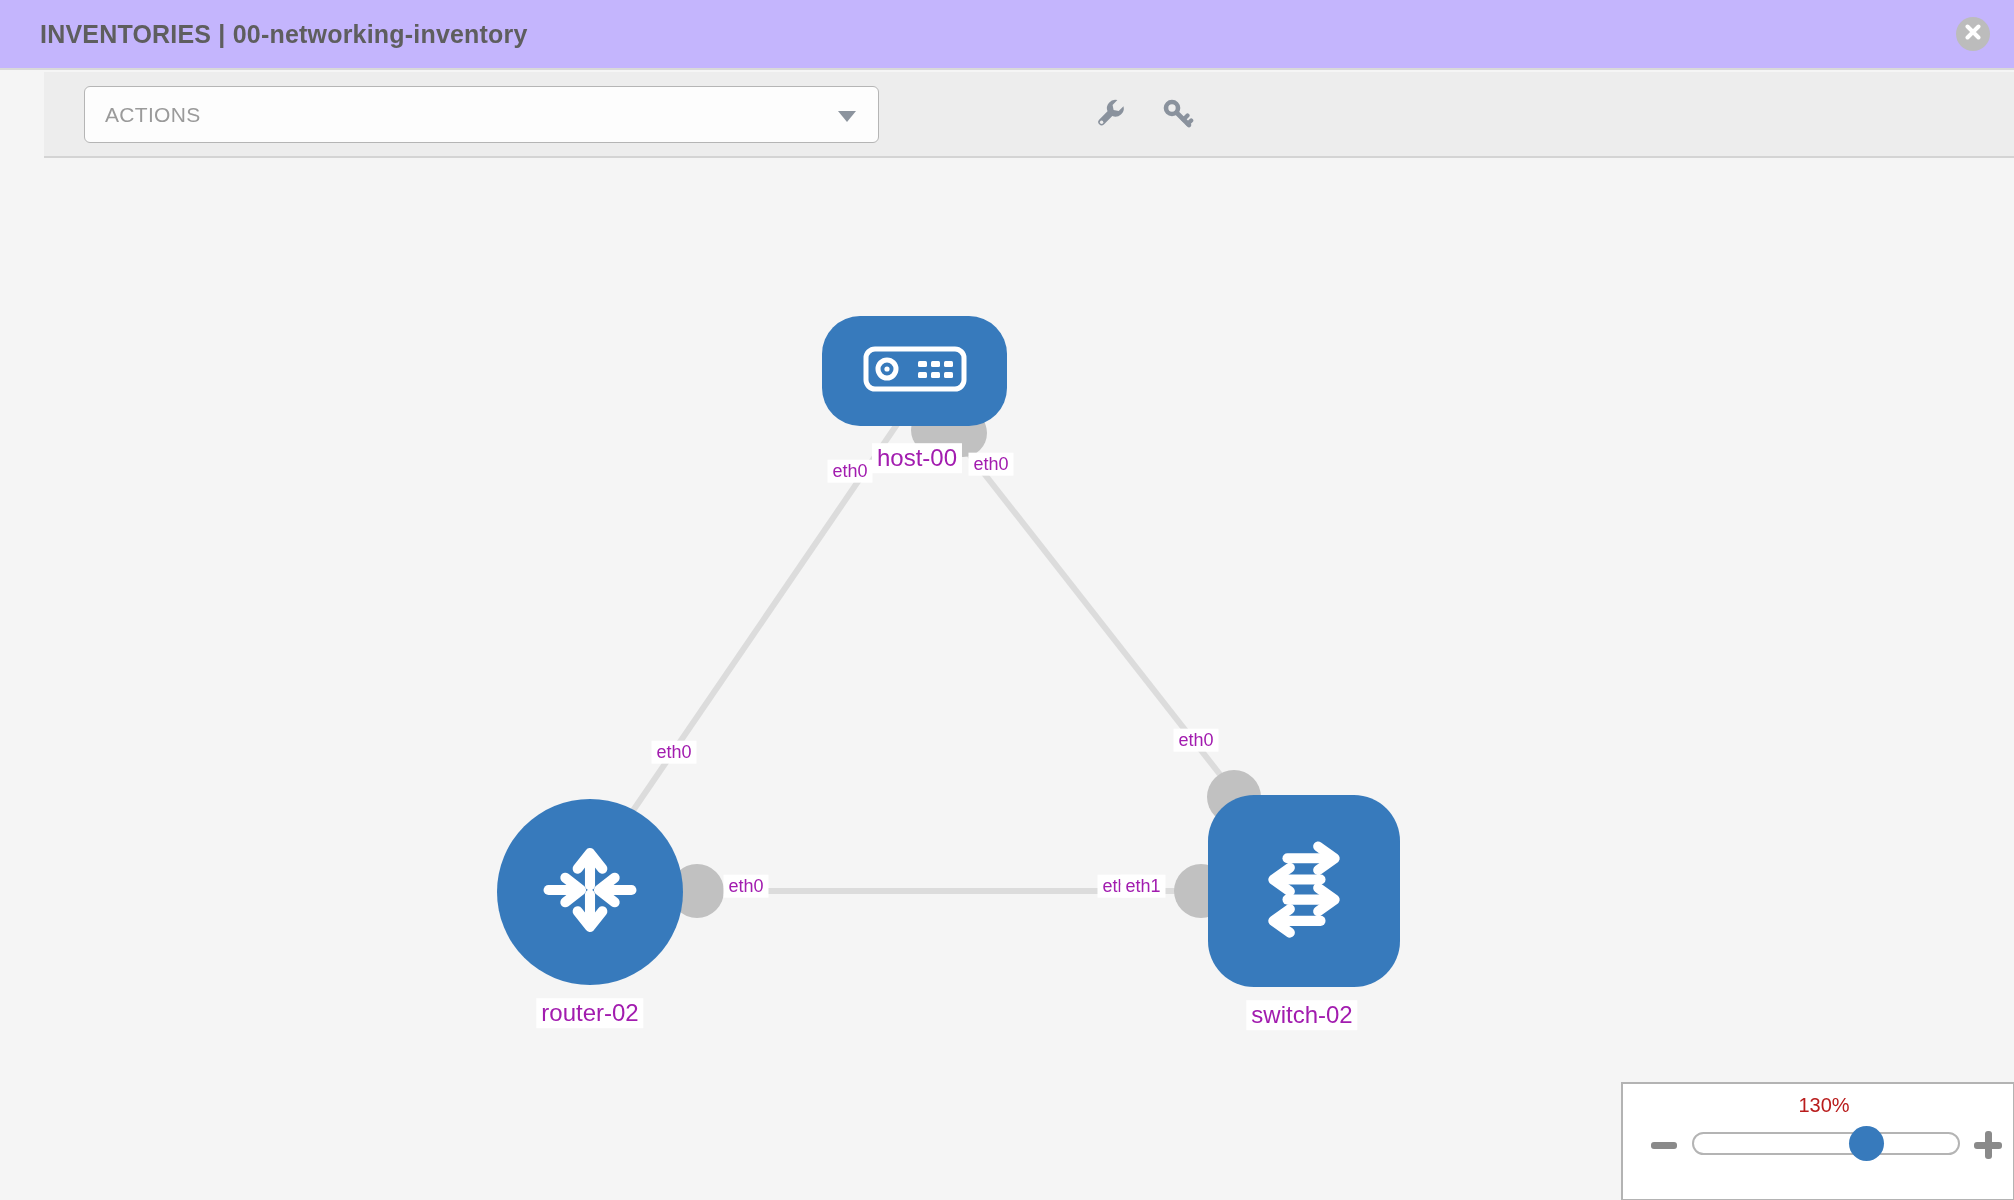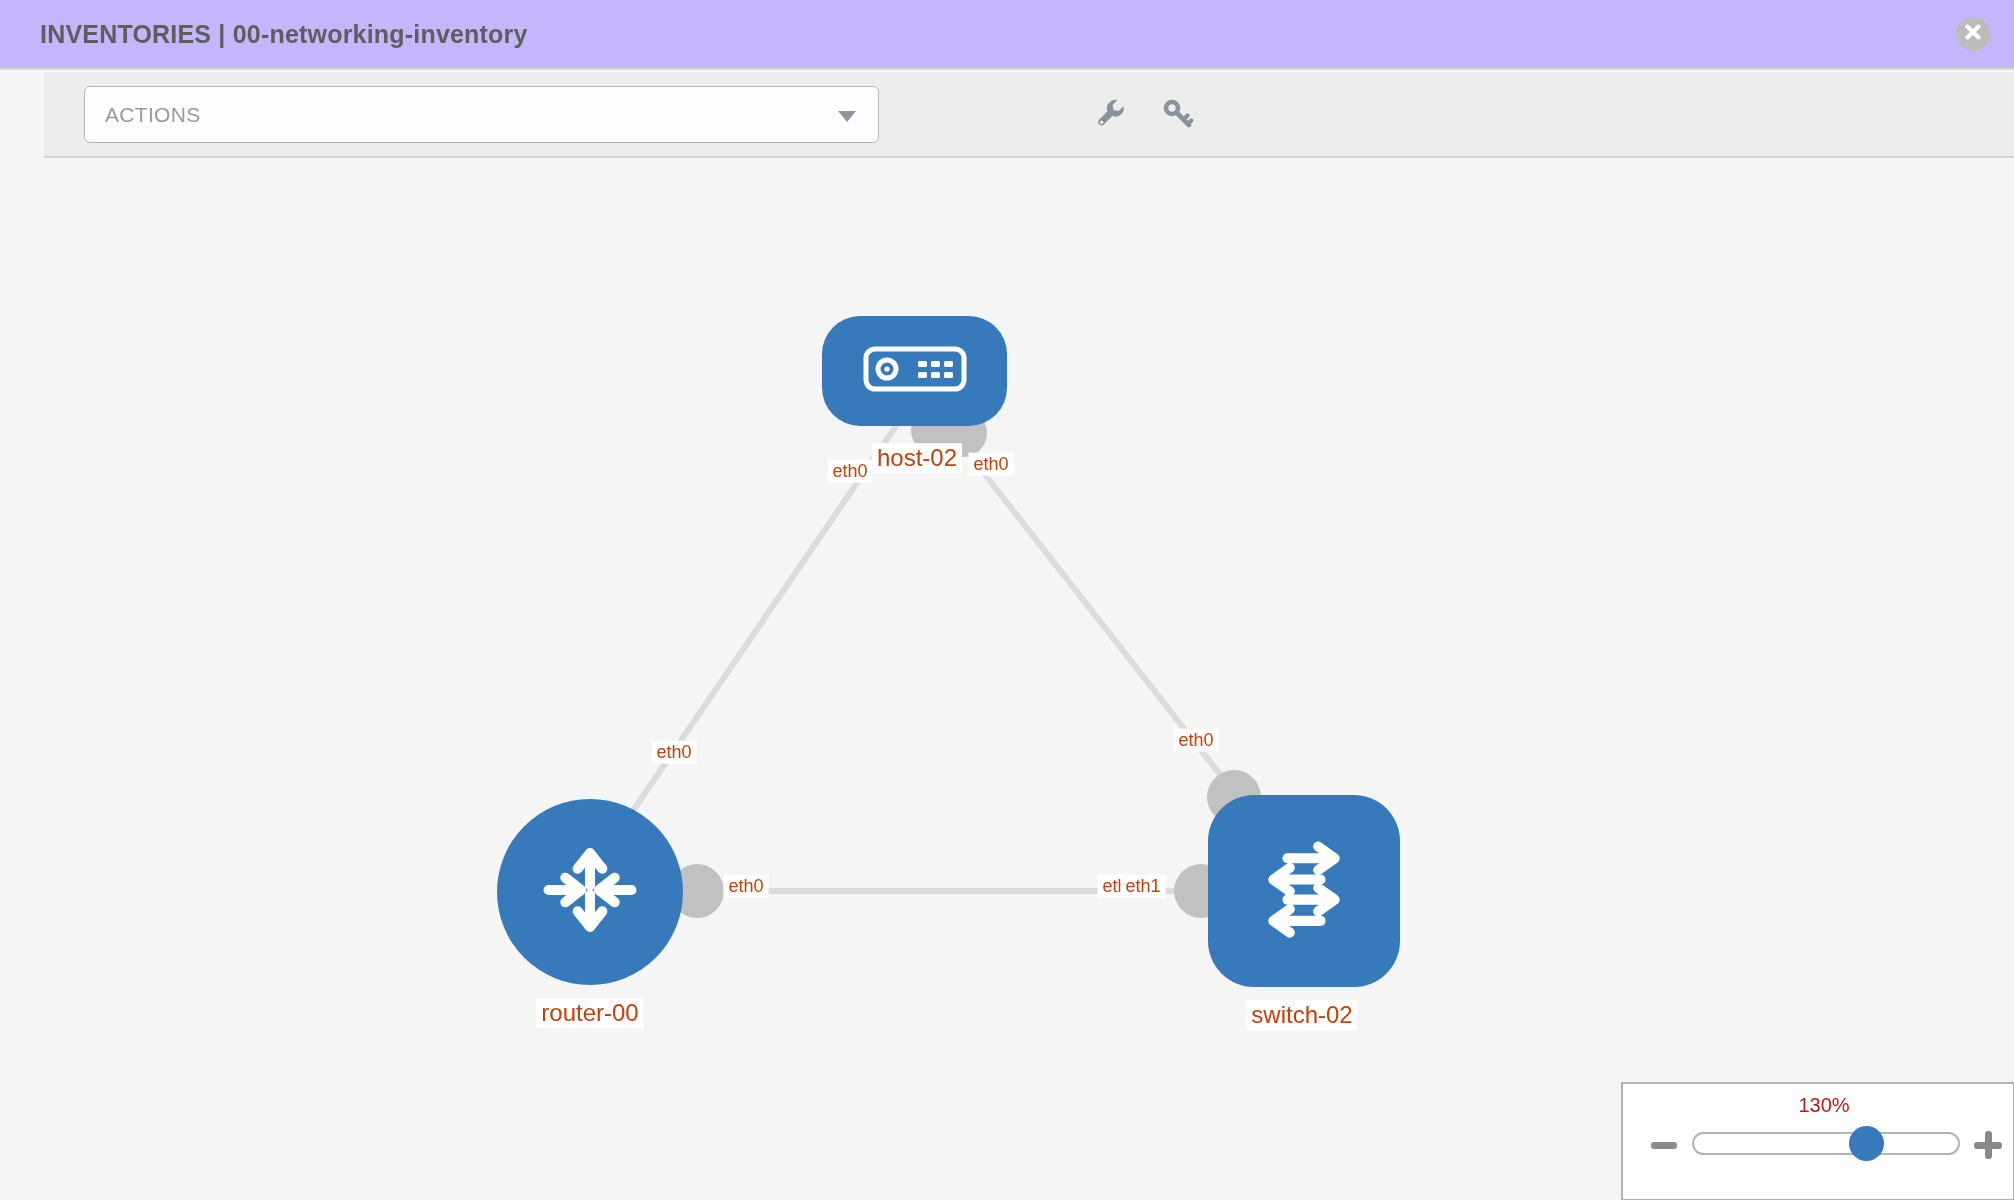--- a/index.html
+++ b/index.html
@@ -62,21 +62,21 @@
   .canvas svg.net { position: absolute; left: 0; top: 0; }
 
   .node { position: absolute; background: #377abc; z-index: 2;
           display: flex; align-items: center; justify-content: center; cursor: pointer; }
   .node-host   { left: 822px; top: 156px; width: 185px; height: 110px; border-radius: 38px; }
   .node-router { left: 497px; top: 639px; width: 186px; height: 186px; border-radius: 50%; }
   .node-switch { left: 1208px; top: 635px; width: 192px; height: 192px; border-radius: 46px; }
 
   .chip {
     position: absolute; transform: translate(-50%, -50%);
-    background: #ffffff; color: #c2410c; white-space: nowrap;
+    background: #ffffff; color: #a21caf; white-space: nowrap;
     padding: 1px 5px; line-height: 1.15;
   }
   .chip.iface { font-size: 18px; z-index: 3; }
   .chip.iface-top { z-index: 4; }
   .chip.node-name { font-size: 24px; z-index: 5; }
 
   
   .zoom-widget {
     position: absolute; left: 1621px; top: 1082px; width: 394px; height: 119px;
     background: #ffffff; border: 2px solid #b3b3b3;
@@ -205,22 +205,22 @@
   </div>
 
   <div class="chip iface" style="left:850px; top:311px;">eth0</div>
   <div class="chip iface" style="left:991px; top:304px;">eth0</div>
   <div class="chip iface" style="left:674px; top:592px;">eth0</div>
   <div class="chip iface" style="left:1196px; top:580px;">eth0</div>
   <div class="chip iface" style="left:746px; top:726px;">eth0</div>
   <div class="chip iface" style="left:1120px; top:726px;">eth0</div>
   <div class="chip iface iface-top" style="left:1143px; top:726px;">eth1</div>
 
-  <div class="chip node-name" style="left:917px; top:298px;">host-02</div>
-  <div class="chip node-name" style="left:590px; top:853px;">router-00</div>
+  <div class="chip node-name" style="left:917px; top:298px;">host-00</div>
+  <div class="chip node-name" style="left:590px; top:853px;">router-02</div>
   <div class="chip node-name" style="left:1302px; top:855px;">switch-02</div>
 </div>
 
 <div class="zoom-widget">
   <div class="zoom-level">130%</div>
   <div class="zoom-minus">
     <span class="bar-h"></span>
   </div>
   <div class="zoom-track"></div>
   <div class="zoom-knob"></div>

